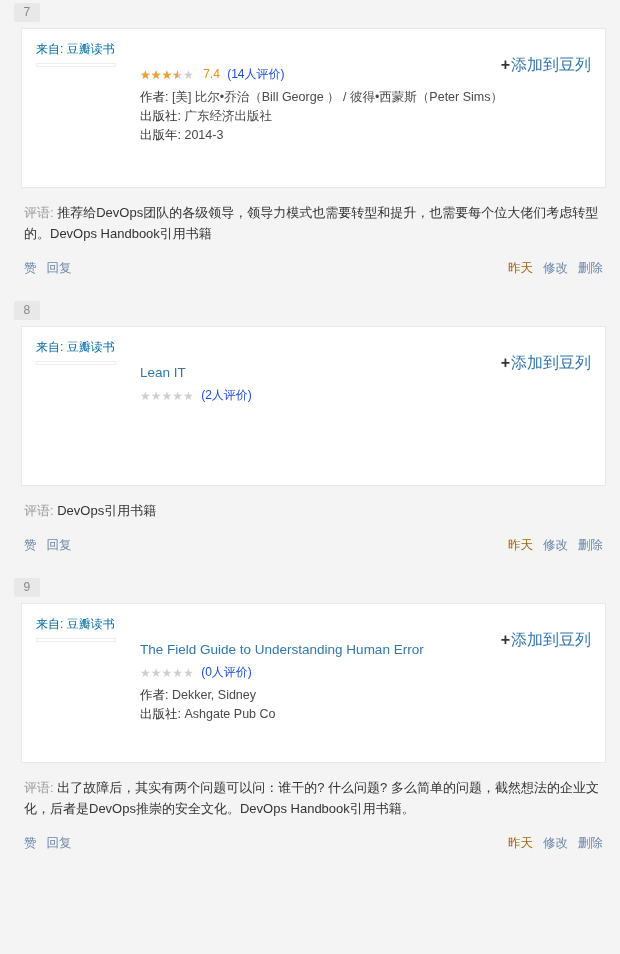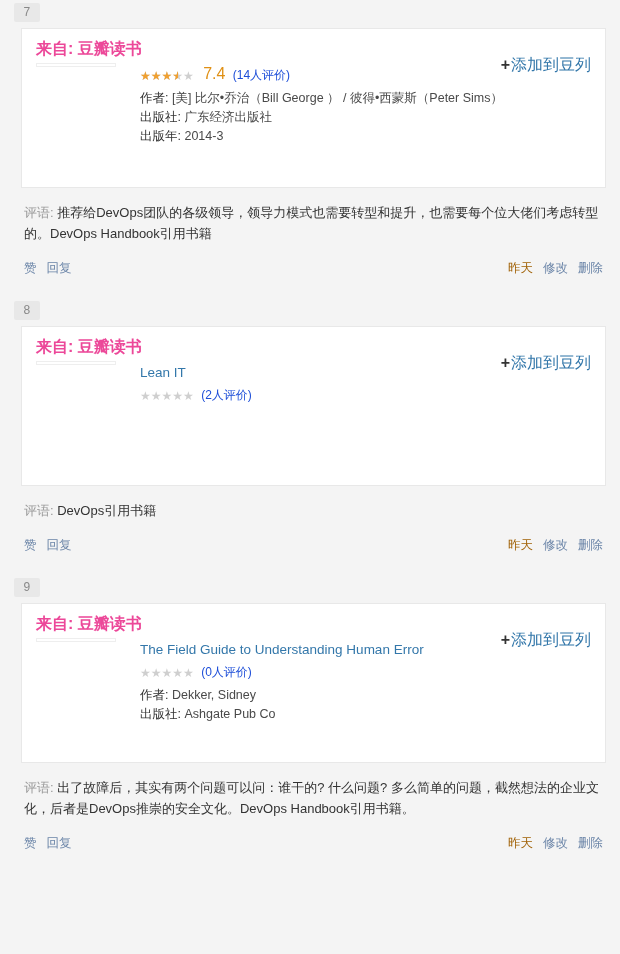--- a/index.html
+++ b/index.html
@@ -53,24 +53,23 @@
     position: relative;
     min-height: 160px;
   }
 
   .subject-head {
     position: relative;
     height: 18px;
     margin-bottom: 5px;
   }
   .source {
-    color: #ec4899;
-    font-size: 16px;
+    color: #0369a1;
+    font-size: 12px;
     line-height: 18px;
-    font-weight: bold;
   }
   .add-doulist {
     position: absolute;
     right: 0;
     top: 16px;
     font-size: 16px;
     line-height: 18px;
     color: #3377aa;
     text-decoration: none;
     white-space: nowrap;
@@ -136,21 +135,21 @@
     color: #f0a030;
     position: absolute;
     left: 0;
     top: 0;
     overflow: hidden;
     white-space: nowrap;
   }
   .rating-num {
     color: #e09015;
     margin-left: 6px;
-    font-size: 16px;
+    font-size: 12px;
   }
   .rating-count {
     color: #1d4ed8;
     margin-left: 4px;
     font-size: 12px;
   }
 
   .meta {
     color: #494949;
     font-size: 12.5px;

